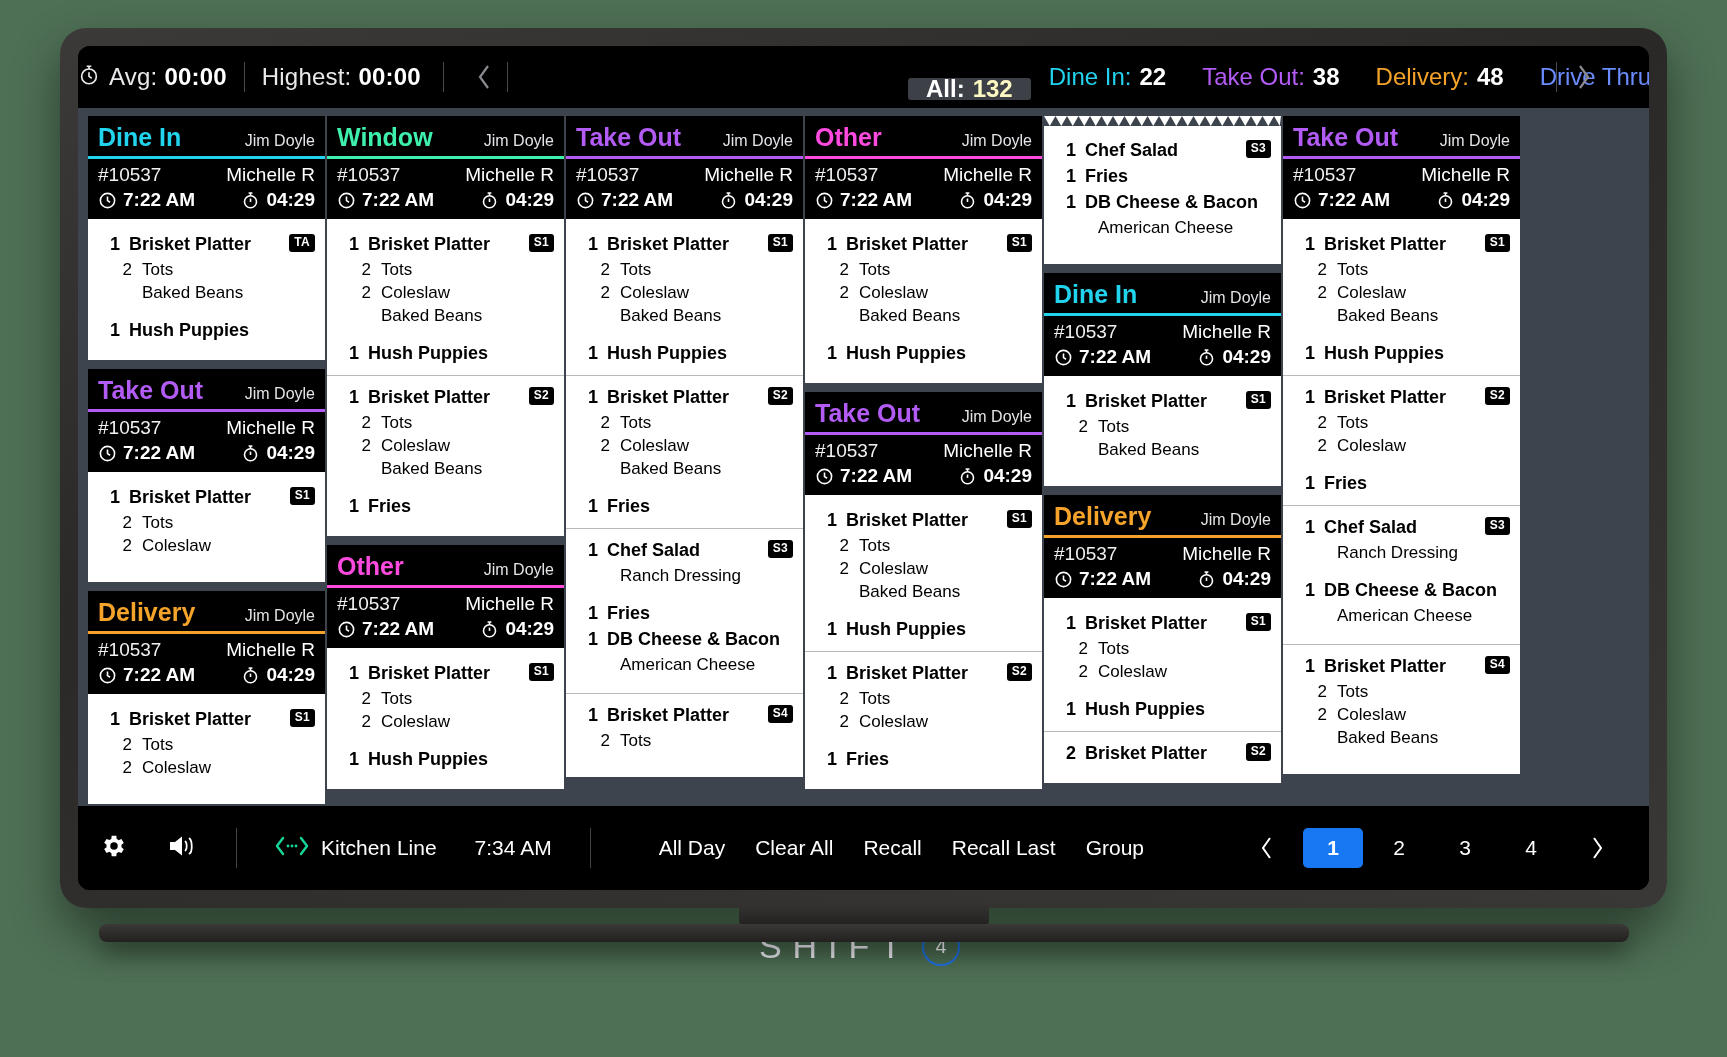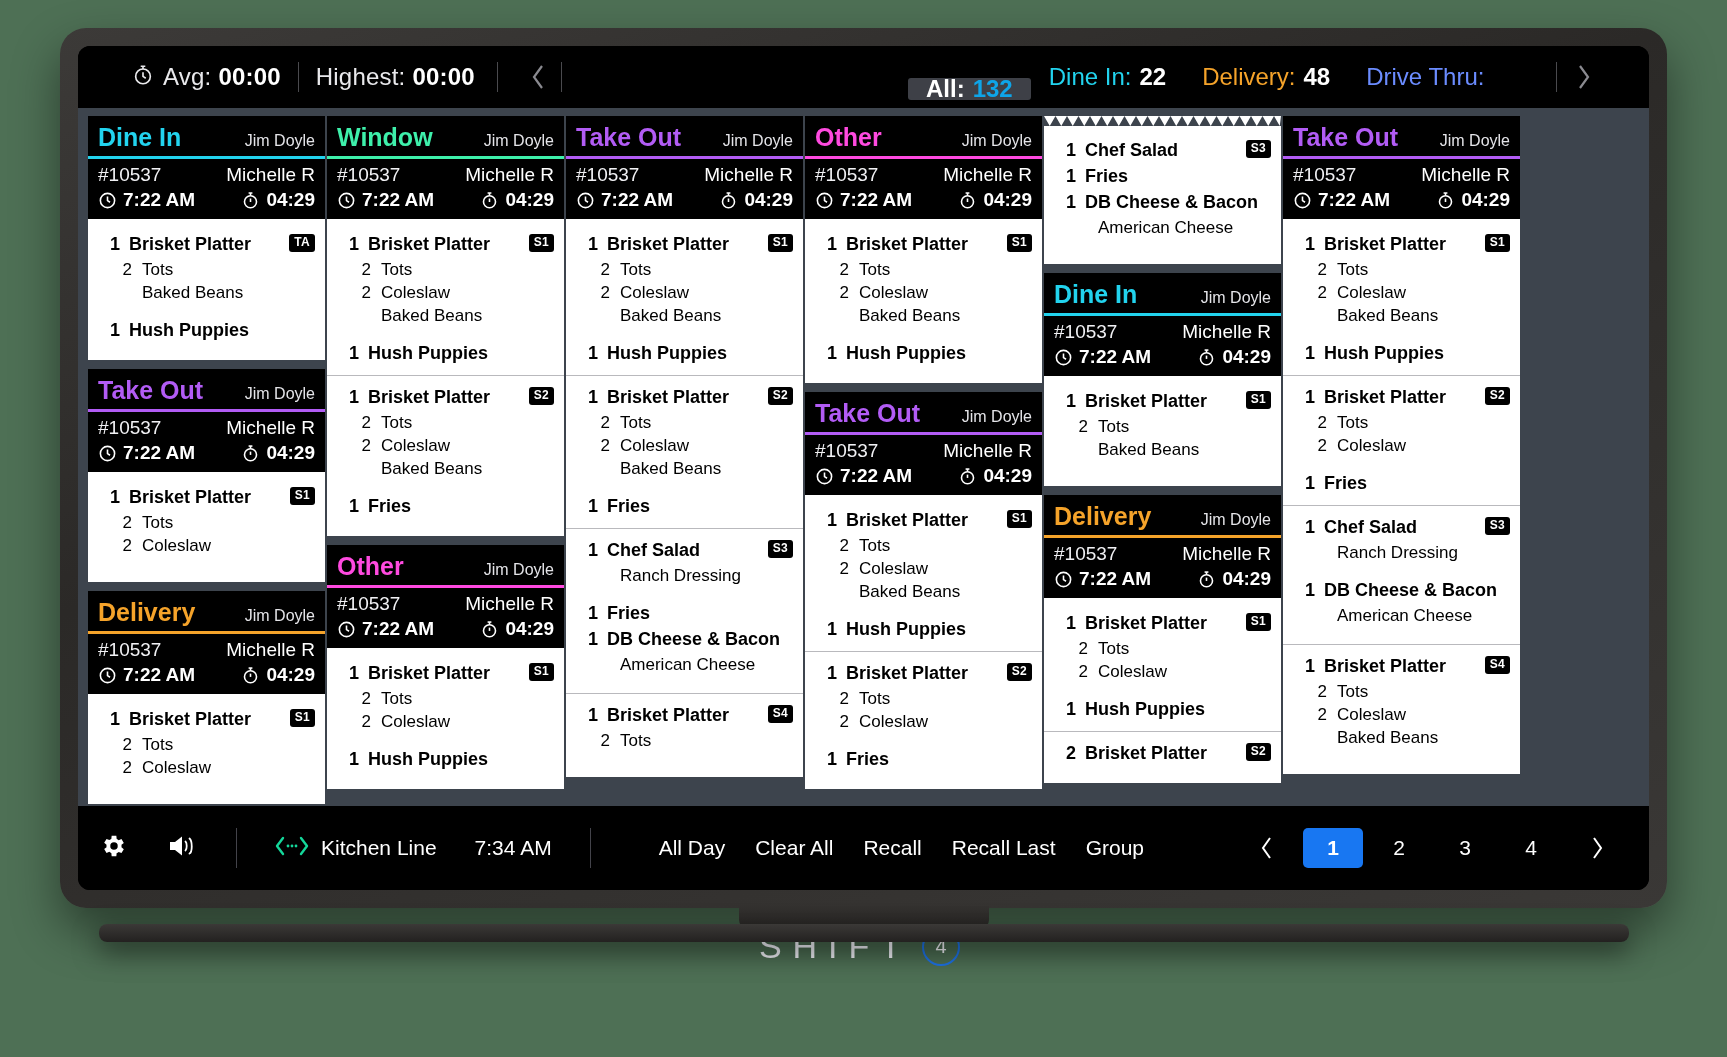--- a/index.html
+++ b/index.html
@@ -33,39 +33,39 @@
     background:linear-gradient(180deg,#3b3937,#232120);
     border-radius:8px;
     box-shadow:0 10px 26px rgba(0,0,0,.5);
   }
 
   
   #topbar{
     position:absolute;left:0;top:0;right:0;height:62px;
     background:#000;display:flex;align-items:center;
   }
-  .tb-left{display:flex;align-items:center;height:100%;padding-left:54px;}
+  .tb-left{display:flex;align-items:center;height:100%;}
   .tb-stat{color:#e9e9ec;font-size:24px;letter-spacing:.2px;display:flex;align-items:center;}
   .tb-stat b{color:#fff;font-weight:bold;margin-left:7px;}
   .tb-sep{width:1px;height:30px;background:#4a4a4e;margin:0 17px;}
   .tb-ico{display:inline-block;margin-right:9px;}
   .chev{
     width:46px;height:100%;display:flex;align-items:center;justify-content:center;
     color:#8a8a90;
   }
   #tabs{
     position:absolute;left:830px;top:8px;height:46px;display:flex;align-items:stretch;
   }
   .tab{
     display:flex;align-items:center;padding:0 18px;font-size:24px;
     white-space:nowrap;
   }
   .tab .num{font-weight:bold;margin-left:8px;color:#fff;}
   .tab.active{background:#3e4047;border-radius:3px;color:#fff;font-weight:bold;margin-top:24px;}
-  .tab.active .num{color:#0ea5e9;}
+  .tab.active .num{color:#fef9c3;}
 
   
   #board{
     position:absolute;left:0;top:62px;right:0;bottom:84px;
     background:#3d444d;
     padding:8px 10px 0 10px;
     display:flex;gap:2px;
     box-sizing:border-box;
     overflow:hidden;
   }
@@ -180,20 +180,24 @@
       </div>
 
       <div id="tabs">
           <div class="tab active">
             <span style="color: rgb(255, 255, 255); font-weight: bold;">All:</span>
             <span class="num">132</span>
           </div>
           <div class="tab">
             <span style="color: rgb(34, 211, 238);">Dine In:</span>
             <span class="num">22</span>
+          </div>
+          <div class="tab">
+            <span style="color: rgb(178, 92, 245);">Take Out:</span>
+            <span class="num">38</span>
           </div>
           <div class="tab">
             <span style="color: rgb(245, 163, 42);">Delivery:</span>
             <span class="num">48</span>
           </div>
           <div class="tab">
             <span style="color: rgb(107, 140, 255);">Drive Thru:</span>
           </div>
         </div>
 

